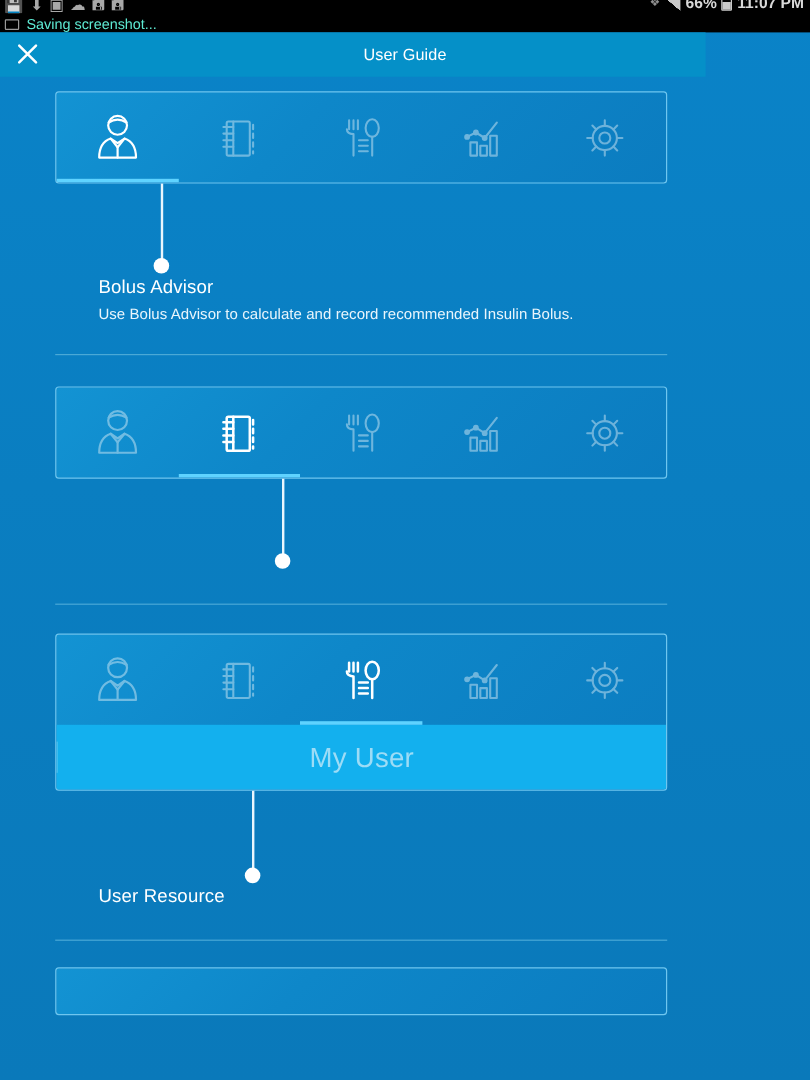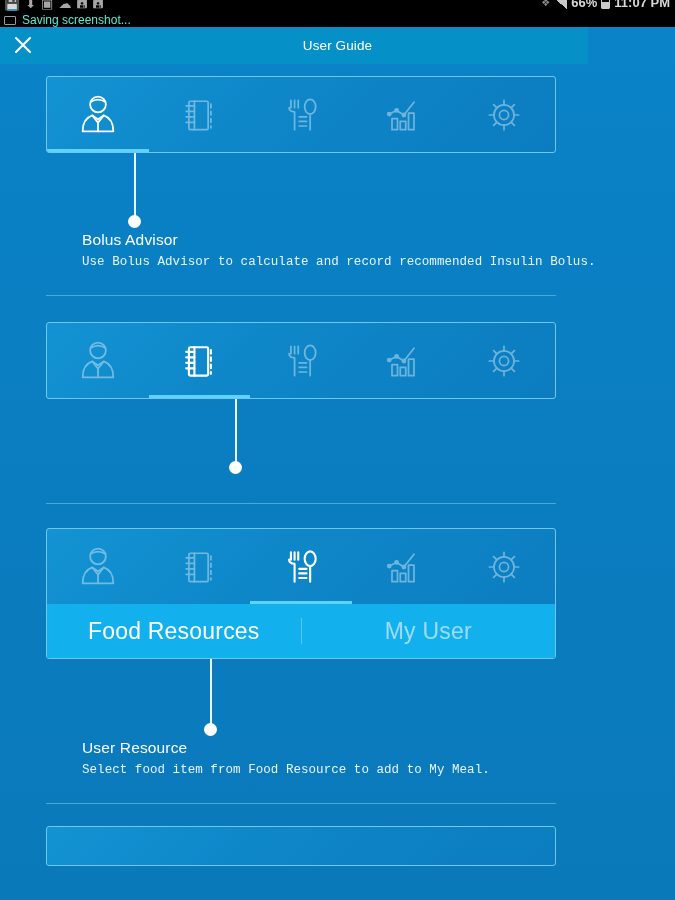--- a/index.html
+++ b/index.html
@@ -95,21 +95,21 @@
   .connector { position: relative; height: 80px; }
   .cline { position: absolute; top: 0; width: 2px; background: #eaf6fd; }
   .cdot {
     position: absolute; width: 13px; height: 13px; border-radius: 50%;
     background: #ffffff;
   }
 
   
   .caption { padding: 0 0 0 82px; }
   .cap-title { color: #ffffff; font-size: 15.5px; letter-spacing: .15px; margin-bottom: 6px; }
-  .cap-desc  { color: #e9f5fc; font-size: 12.5px; letter-spacing: .05px; font-family: Liberation Mono, monospace; }
+  .cap-desc  { color: #e9f5fc; font-size: 12.5px; letter-spacing: .05px; }
 
   .divider {
     width: 510px; height: 1px; margin: 26px auto 0 auto;
     background: #4aa9d6;
   }
 </style>
 </head>
 <body>
 
 <div class="screen">
@@ -345,34 +345,32 @@
                 <circle cx="24" cy="24" r="5"></circle>
                 <circle cx="24" cy="24" r="11"></circle>
                 <path d="M24 8 L24 13 M24 35 L24 40 M8 24 L13 24 M35 24 L40 24
                          M12.7 12.7 L16.2 16.2 M31.8 31.8 L35.3 35.3
                          M35.3 12.7 L31.8 16.2 M16.2 31.8 L12.7 35.3"></path>
               </g>
             </svg>
           </div>
         </div>
         <div class="subtabs">
-          <div class="subtab on">Food Resources</div>
           <div class="subdiv"></div>
           <div class="subtab off">My User</div>
         </div>
       </div>
 
       <div class="connector" style="height:80px;">
         <div class="cline" style="left:210px;height:68px;"></div>
         <div class="cdot" style="left:204px;top:64px;"></div>
       </div>
 
       <div class="caption">
         <div class="cap-title">User Resource</div>
-        <div class="cap-desc">Select food item from Food Resource to add to My Meal.</div>
       </div>
       <div class="divider"></div>
     </div>
 
     <div class="section" style="padding-top:22px;">
       <div class="tabcard" style="height:40px;"></div>
     </div>
 
   </div>
 </div>

